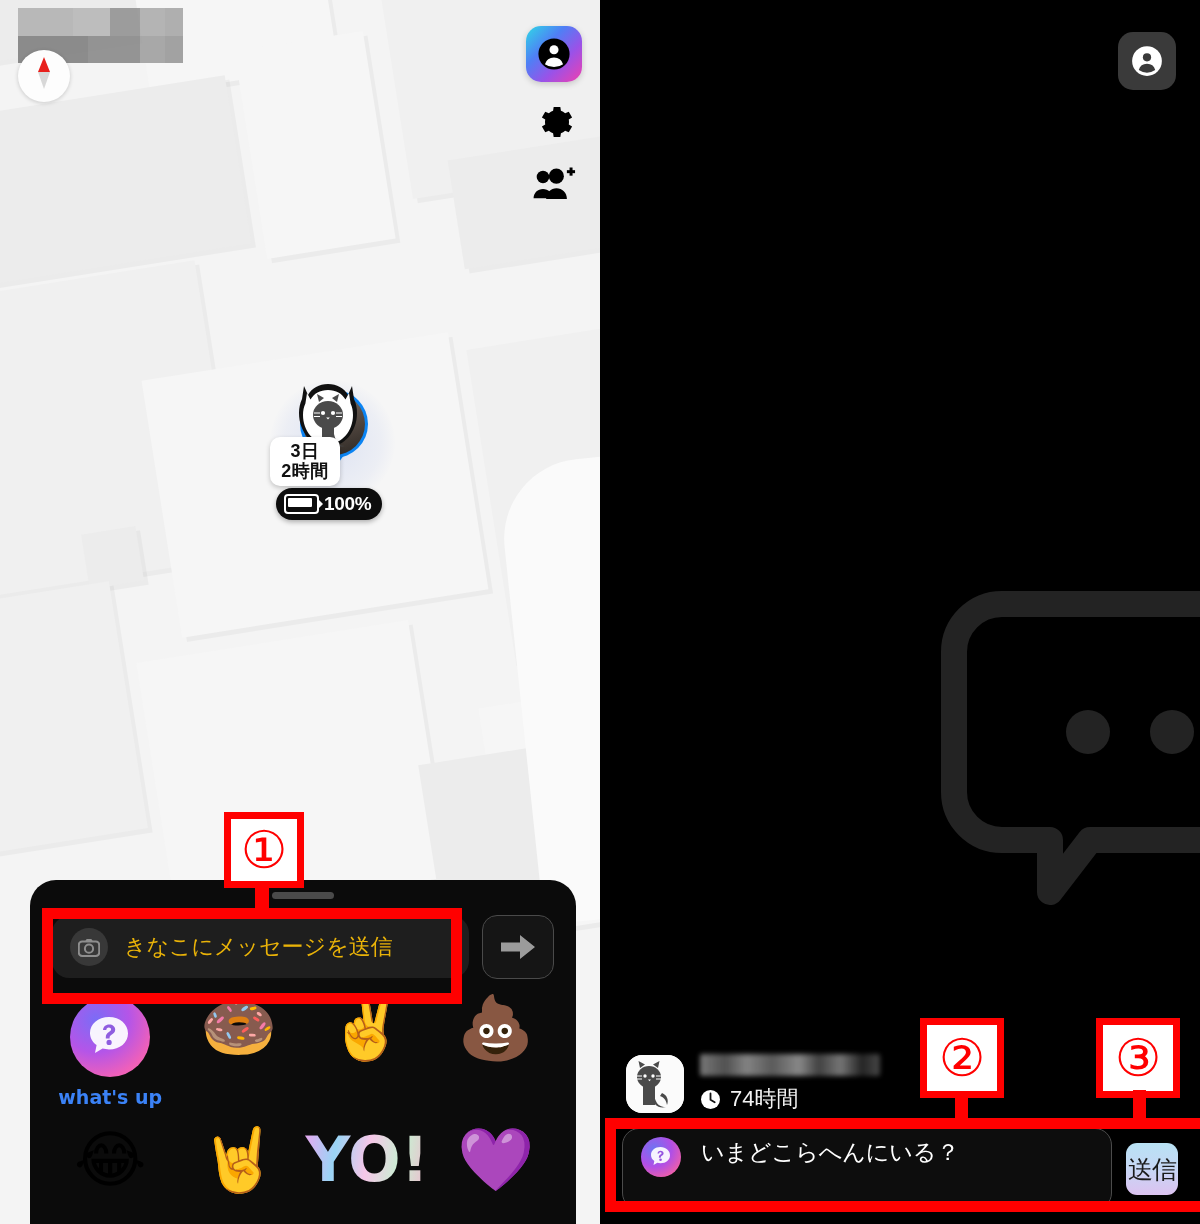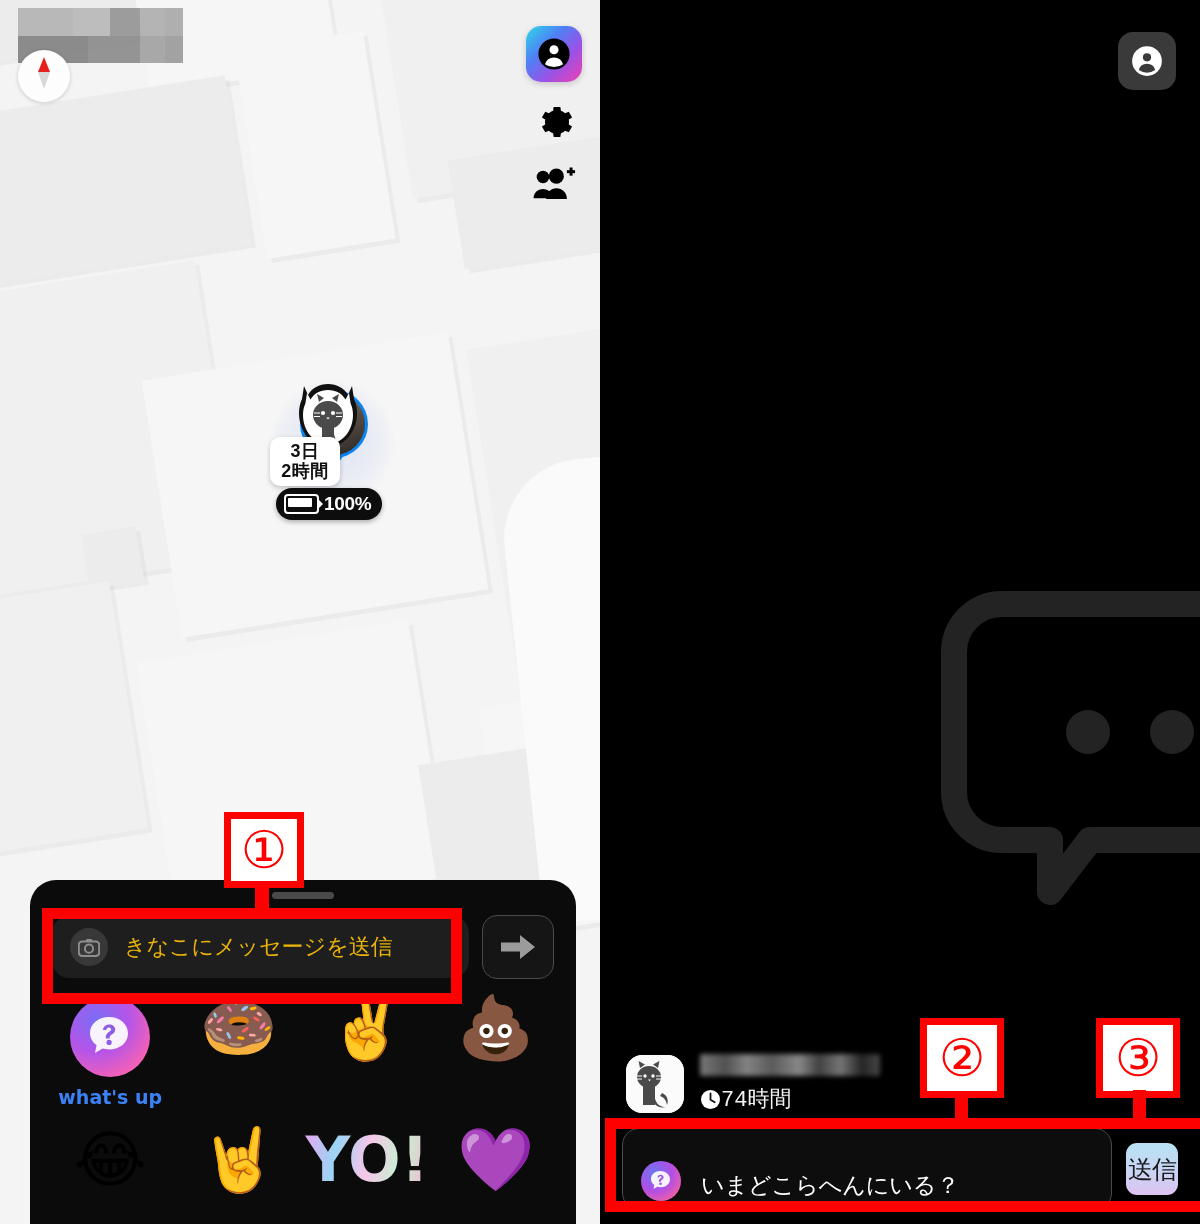--- a/index.html
+++ b/index.html
@@ -82,24 +82,24 @@
   .r-profile{position:absolute;right:24px;top:32px;width:58px;height:58px;border-radius:15px;background:#3a3a3a;
     display:flex;align-items:center;justify-content:center;}
   .big-bubble{position:absolute;right:-30px;top:590px;}
   .r-bottom{position:absolute;left:0;right:0;bottom:0;padding:0 22px 14px 22px;}
   .who-row{display:flex;align-items:center;gap:16px;padding:0 0 14px 4px;}
   .cat-avatar{width:58px;height:58px;border-radius:16px;background:#fbfbfb;position:relative;overflow:hidden;flex:none;}
   .who-meta{display:flex;flex-direction:column;gap:8px;}
   .blur-name{width:180px;height:22px;border-radius:2px;
     background:linear-gradient(90deg,#8e8e8e 0%,#5f5f5f 14%,#9a9a9a 26%,#6a6a6a 40%,#a0a0a0 55%,#4d4d4d 66%,#8a8a8a 78%,#2b2b2b 90%,#555 100%);
     filter:blur(2.4px);opacity:.85;}
-  .time-row{display:flex;align-items:center;gap:0;font-size:22px;color:#f2f2f2;font-family:Liberation Mono, monospace;}
+  .time-row{display:flex;align-items:center;gap:9px;font-size:22px;color:#f2f2f2;font-family:Liberation Sans, sans-serif;}
   .msg-row{display:flex;align-items:center;gap:14px;}
   .msg-field{flex:1;height:64px;background:#0d0d0d;border:1.5px solid #4b4b4b;border-radius:17px;
-    display:flex;align-items:flex-end;gap:20px;padding:8px 18px;}
+    display:flex;align-items:flex-start;gap:20px;padding:8px 18px;}
   .msg-emoji{width:40px;height:40px;border-radius:50%;flex:none;
     background:radial-gradient(circle at 33% 30%,#6d74f2 0%,#b04fe6 45%,#ef5fa8 80%,#f47fae 100%);
     display:flex;align-items:center;justify-content:center;}
   .msg-text{font-size:23px;color:#fff;font-family:"DejaVu Sans",sans-serif;}
   .send-btn{width:52px;height:52px;border-radius:11px;display:flex;align-items:center;justify-content:center;
     background:linear-gradient(180deg,#b8e2f4 0%,#c6d7f5 48%,#dcc2f0 100%);flex:none;}
   .send-btn span{font-size:25px;color:#1b1b1b;font-family:"DejaVu Sans",sans-serif;letter-spacing:-1px;}
 
   
   .hl-box{position:absolute;border:11px solid #f00;box-sizing:border-box;}

